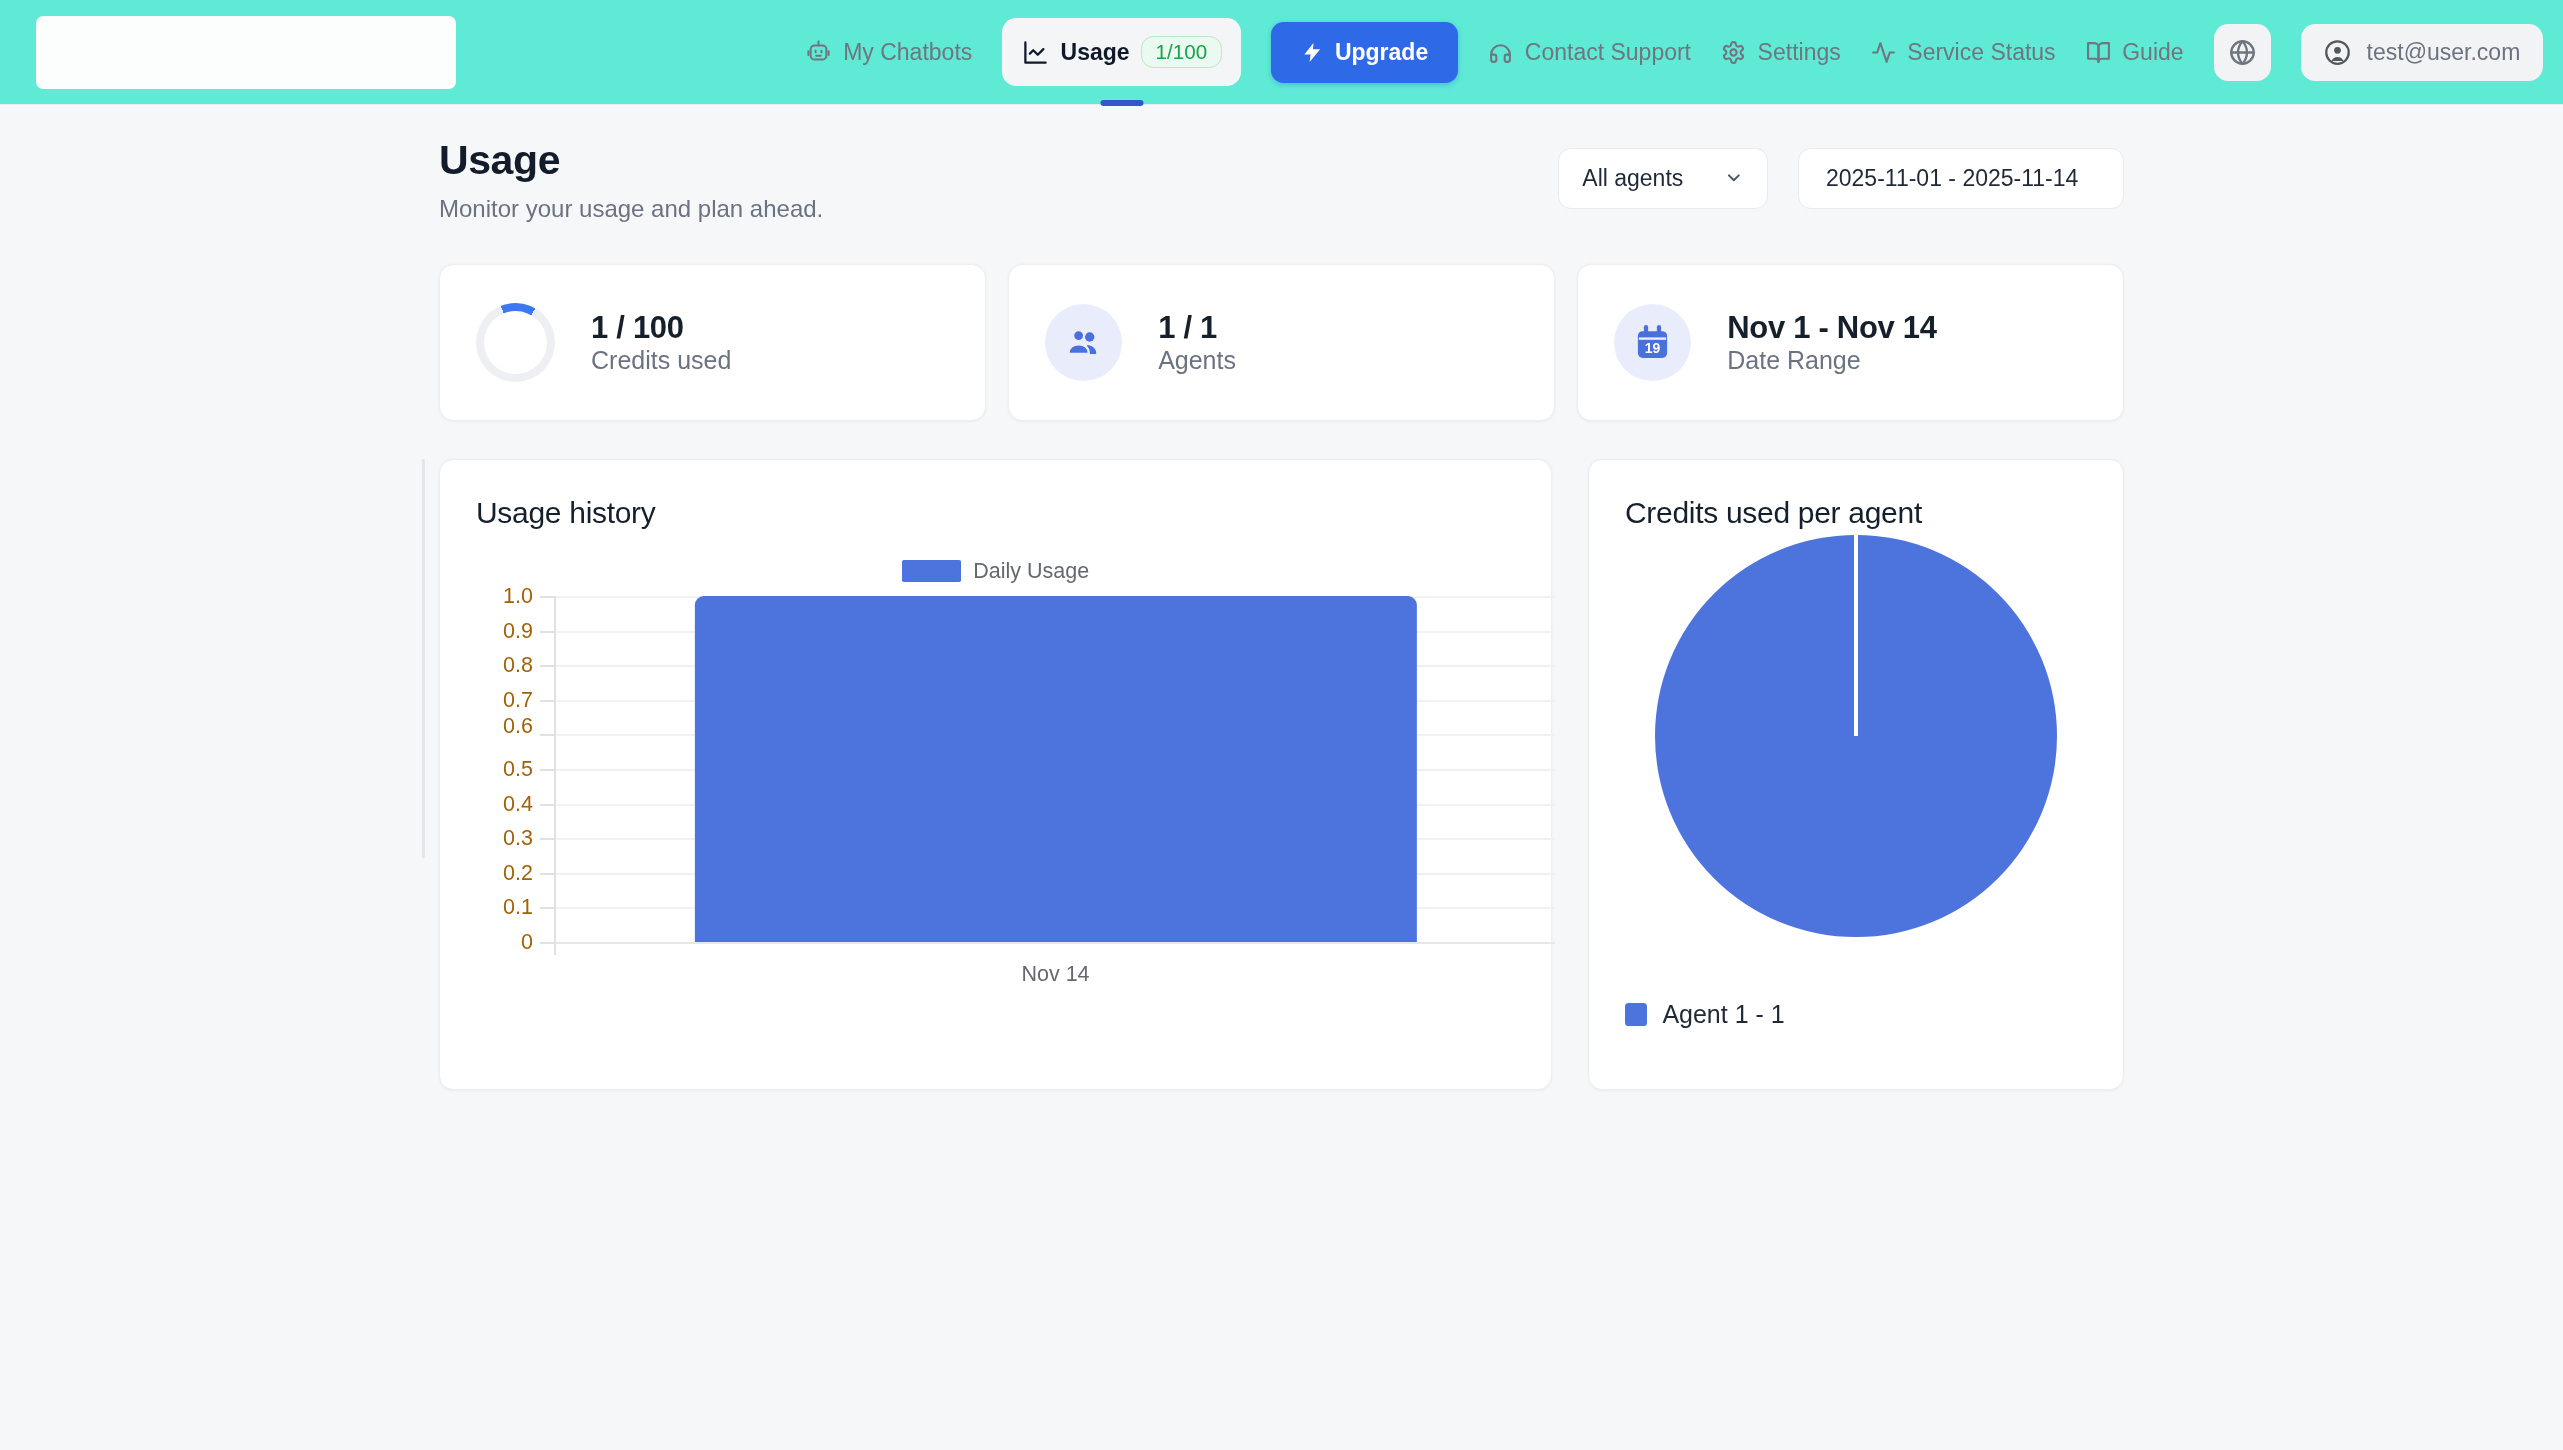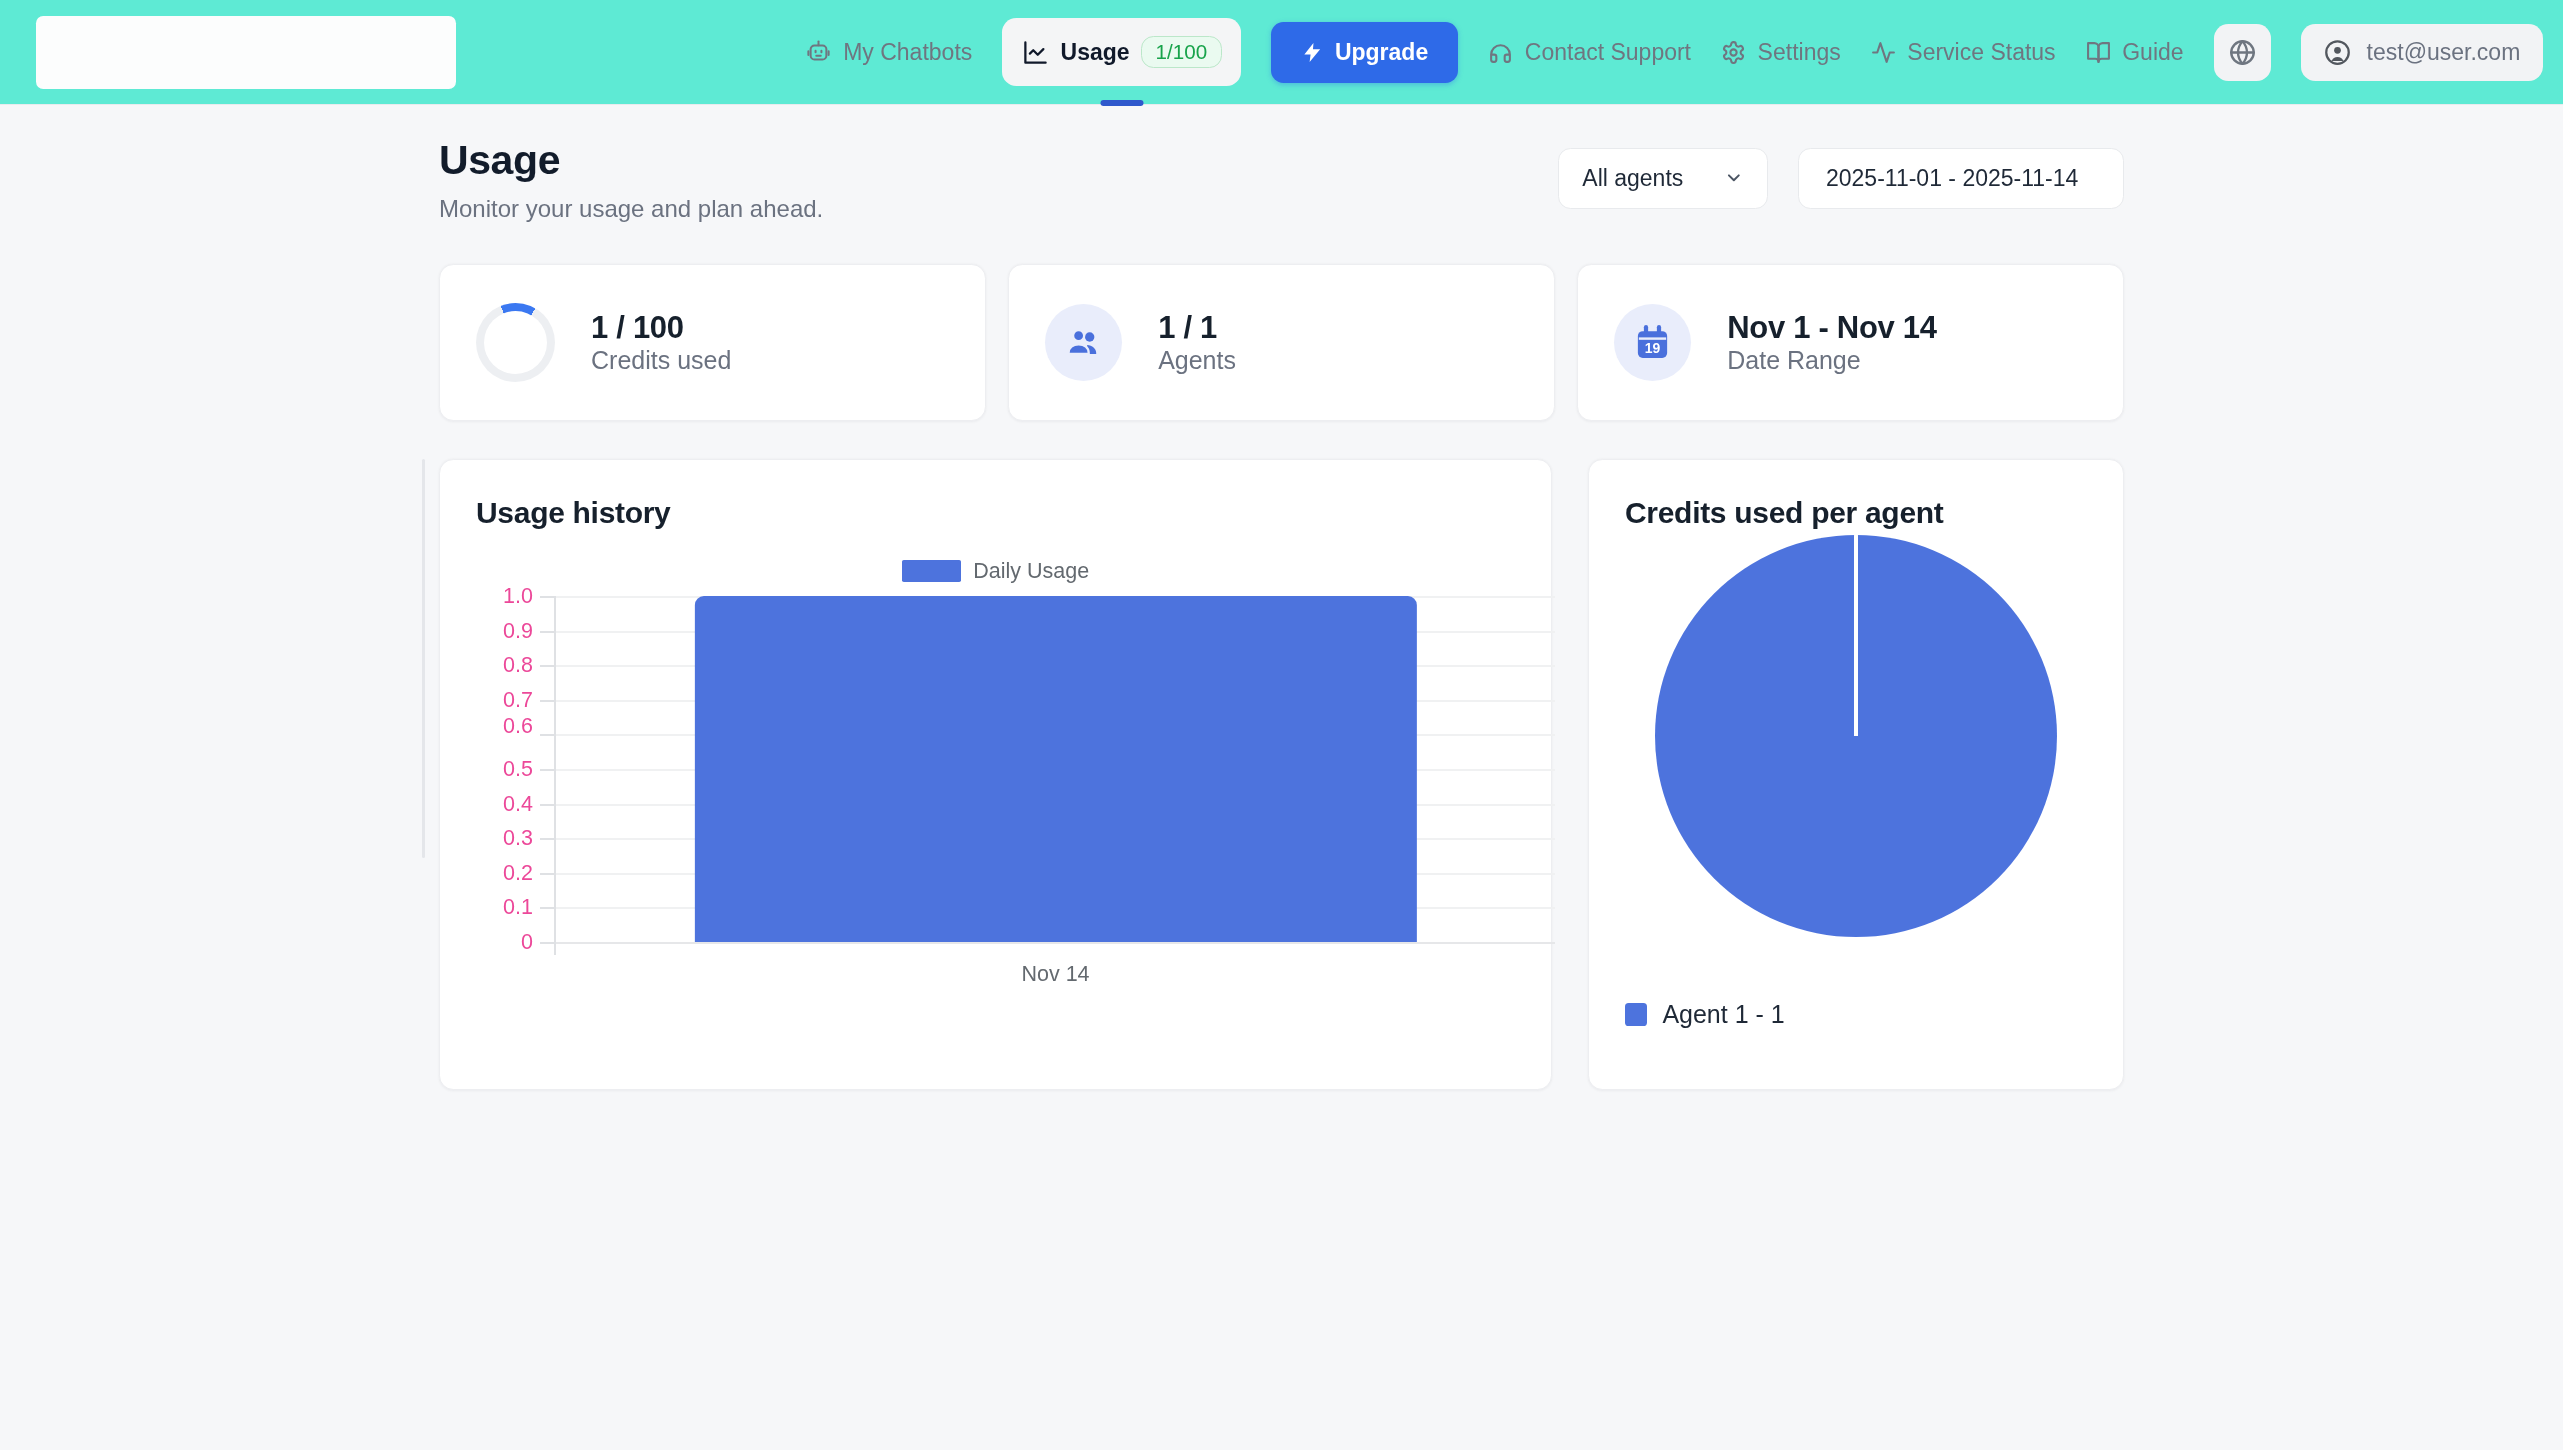--- a/index.html
+++ b/index.html
@@ -93,31 +93,31 @@
           background:conic-gradient(from -22deg, #3b78f1 0deg 52deg, #edeff2 52deg 360deg); flex:none; }
   .ring-hole { position:absolute; inset:8px; border-radius:50%; background:#fff; }
   .icon-circle { width:77px; height:77px; border-radius:50%; background:#e9edfb;
                  display:flex; align-items:center; justify-content:center; color:#4a70dc; flex:none; }
   .stat-value { font-size:31px; font-weight:700; color:#16202c; letter-spacing:-0.3px; }
   .stat-label { font-size:25px; color:#6b7280; margin-top:0; }
   
   .charts-row { display:flex; gap:36px; margin-top:38px; }
   .chart-card-bar { width:1113px; height:631px; padding:36px; position:relative; }
   .chart-card-pie { flex:1; height:631px; padding:36px; position:relative; }
-  .chart-title { font-size:30px; font-weight:700; color:#16202c; letter-spacing:-0.3px; }
+  .chart-title { font-size:30px; font-weight:400; color:#16202c; letter-spacing:-0.3px; }
   .legend-top { margin-top:29px; display:flex; align-items:center; justify-content:center; gap:12.5px; }
   .legend-swatch { width:59px; height:21.5px; border-radius:1.8px; }
   .legend-label { font-size:21.5px; color:#63696f; }
   .plot { position:relative; margin:12.5px 0 0 80px; width:999px; height:346px; }
   .plot::after { content:''; position:absolute; left:-1.8px; top:0; bottom:-12.5px; width:1.8px; background:#dfe1e4; }
   .gridline { position:absolute; left:0; right:0; height:1.8px; background:#f0f1f2; }
   .gridline.zero { background:#e6e7e9; }
   .tickmark { position:absolute; left:-16px; width:14.3px; height:1.8px; background:#dfe1e4; }
   .ylabel { position:absolute; left:-80px; width:57px; text-align:right; transform:translateY(-50%);
-            font-size:21.5px; color:#ec4899; }
+            font-size:21.5px; color:#a16207; }
   .bar { position:absolute; bottom:0; left:50%; transform:translateX(-50%);
          width:72.3%; border-radius:9px 9px 0 0; }
   .xlabel { margin:19.7px 0 0 80px; width:999px; text-align:center; font-size:21.5px; color:#63696f; }
   
   .pie-wrap { margin-top:5.4px; display:flex; justify-content:center; }
   .pie { position:relative; width:402px; height:402px; border-radius:50%; overflow:hidden; }
   .pie-divider { position:absolute; left:calc(50% - 1.8px); top:0; width:3.6px; height:50%;
                  background:#ffffff; transform-origin:50% 100%; }
   .legend-bottom { margin-top:63px; display:flex; align-items:center; gap:15px; }
   .legend-sq { width:22.4px; height:22.4px; border-radius:3.6px; }

